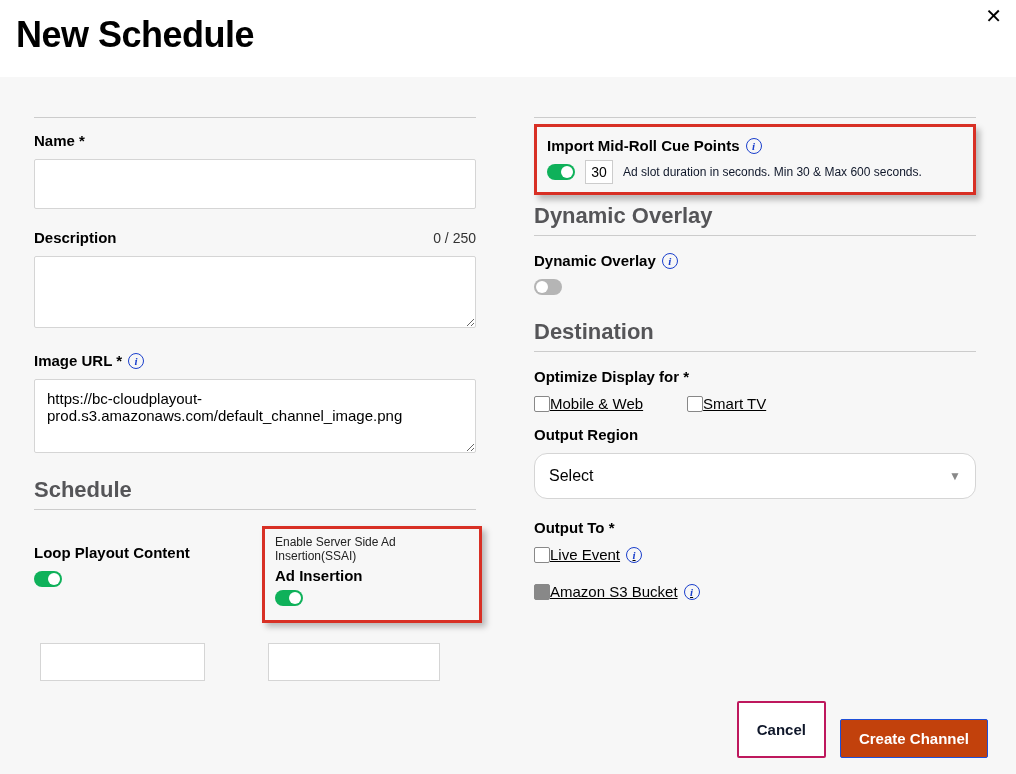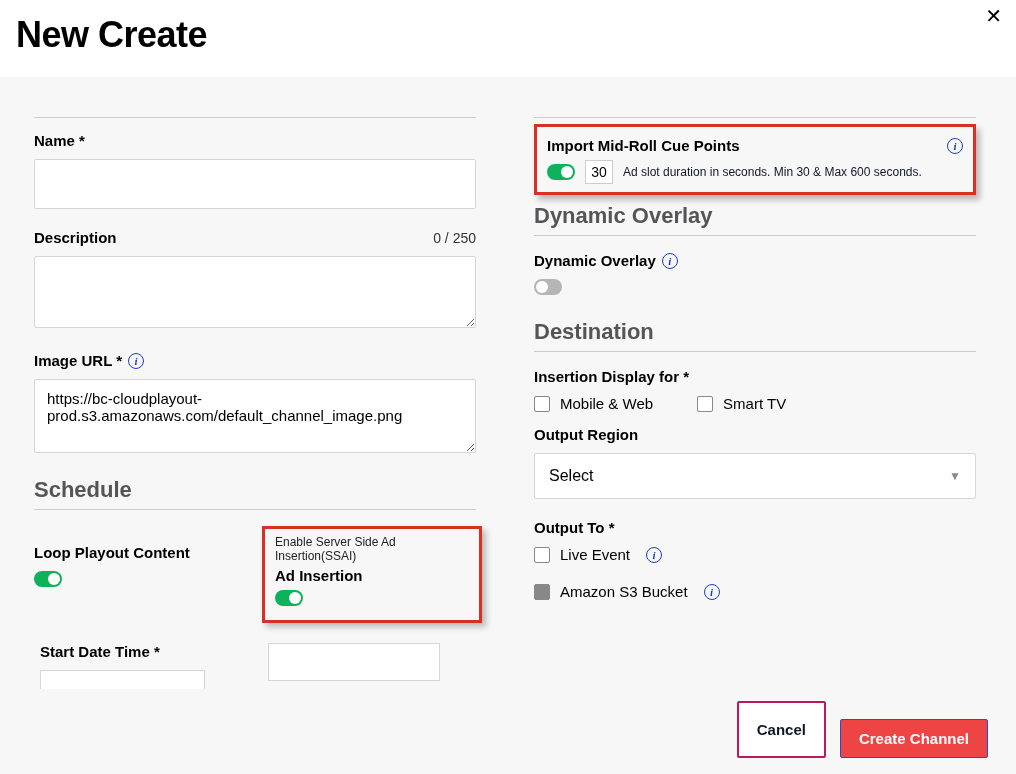--- a/index.html
+++ b/index.html
@@ -33,35 +33,35 @@
 .two-col-sched { display: flex; gap: 26px; }
 .sched-left, .sched-right { flex: 1; }
 .small-note { font-size: 12px; color: #222; margin-bottom: 4px; }
 .small-input { width: 165px; height: 38px; border: 1px solid #d5d5d5; background: #fff; padding: 6px 10px; font-size: 14px; }
 .highlight-box { border: 3px solid #d83025; position: relative; padding: 6px 10px 10px 10px; margin-left: -6px; margin-right: -6px; box-shadow: 4px 4px 6px rgba(0,0,0,0.25); }
 .highlight-box-r { border: 3px solid #d83025; padding: 10px 10px 8px 10px; box-shadow: 4px 5px 6px rgba(0,0,0,0.25); margin-bottom: 6px; }
 .num-input { width: 28px; height: 24px; border: 1px solid #ccc; text-align: center; font-size: 14px; padding: 2px; }
 .helper-text { font-size: 12px; color: #0f172a; }
 .flex-row { display: flex; align-items: center; gap: 10px; }
 .check-row { display: flex; gap: 44px; margin-bottom: 14px; }
-.check-item { display: flex; align-items: center; gap: 10px; font-size: 15px; }
+.check-item { display: flex; align-items: center; font-size: 15px; text-decoration: underline; }
 .chk { width: 16px; height: 16px; border: 1.5px solid #888; background: #fff; border-radius: 2px; cursor: pointer; }
 .chk.filled { background: #888; border-color: #888; }
-.select { width: 100%; height: 46px; border: 1px solid #d5d5d5; background: #fff; padding: 10px 14px; font-size: 16px; display: flex; align-items: center; justify-content: space-between; cursor: pointer; border-radius: 2px; }
+.select { width: 100%; height: 46px; border: 1px solid #d5d5d5; background: #fff; padding: 10px 14px; font-size: 16px; display: flex; align-items: center; justify-content: space-between; cursor: pointer; border-radius: 13px; }
 .select-arrow { color: #888; font-size: 12px; }
 .footer { position: absolute; bottom: 0; right: 0; left: 0; padding: 12px 28px 16px 0; display: flex; justify-content: flex-end; gap: 14px; background: #f7f7f7; }
 .btn { padding: 10px 18px; font-size: 15px; font-weight: 600; border-radius: 2px; cursor: pointer; }
 .btn-cancel { background: #fff; border: 2px solid #be185d; color: #0f172a; }
-.btn-primary { background: #ef4444; border: 1px solid #1e4fd8; color: #fff; margin-top: 18px; }
+.btn-primary { background: #c2410c; border: 1px solid #1e4fd8; color: #fff; margin-top: 18px; }
 </style>
 </head>
 <body>
 
 <div class="header">
-  <h1>New Create</h1>
+  <h1>New Schedule</h1>
 </div>
 <div class="close-x">✕</div>
 
 <div class="content">
 
   <div class="col col-left">
     <hr class="hr-top">
 
     <div class="block">
       <div class="row-label">Name *</div>
@@ -96,34 +96,33 @@
         <div class="highlight-box">
           <div class="small-note">Enable Server Side Ad Insertion(SSAI)</div>
           <div class="row-label" style="margin-bottom:6px;">Ad Insertion</div>
           <span class="toggle on"></span>
         </div>
       </div>
     </div>
 
     <div class="two-col-sched">
       <div class="sched-left">
-        <div class="row-label" style="padding-left:6px;">Start Date Time *</div>
         <input class="small-input" type="text" style="margin-left: 6px;">
       </div>
       <div class="sched-right">
         <input class="small-input" type="text" style="width: 172px;">
       </div>
     </div>
   </div>
 
   <div class="col col-right">
     <hr class="hr-top" style="margin-bottom:6px;">
 
     <div class="highlight-box-r">
-      <div class="row-label" style="margin-bottom:6px;justify-content:space-between;">
+      <div class="row-label" style="margin-bottom:6px;">
         <span>Import Mid-Roll Cue Points</span>
         <span class="info-icon">i</span>
       </div>
       <div class="flex-row">
         <span class="toggle on"></span>
         <input class="num-input" type="text" value="30" style="">
         <span class="helper-text">Ad slot duration in seconds. Min 30 &amp; Max 600 seconds.</span>
       </div>
     </div>
 
@@ -135,21 +134,21 @@
         <span>Dynamic Overlay</span>
         <span class="info-icon">i</span>
       </div>
       <span class="toggle off"></span>
     </div>
 
     <div class="section-title">Destination</div>
     <hr class="section-hr">
 
     <div class="block" style="margin-bottom:12px;">
-      <div class="row-label">Insertion Display for *</div>
+      <div class="row-label">Optimize Display for *</div>
       <div class="check-row">
         <div class="check-item">
           <span class="chk"></span>
           <span>Mobile &amp; Web</span>
         </div>
         <div class="check-item">
           <span class="chk"></span>
           <span>Smart TV</span>
         </div>
       </div>

